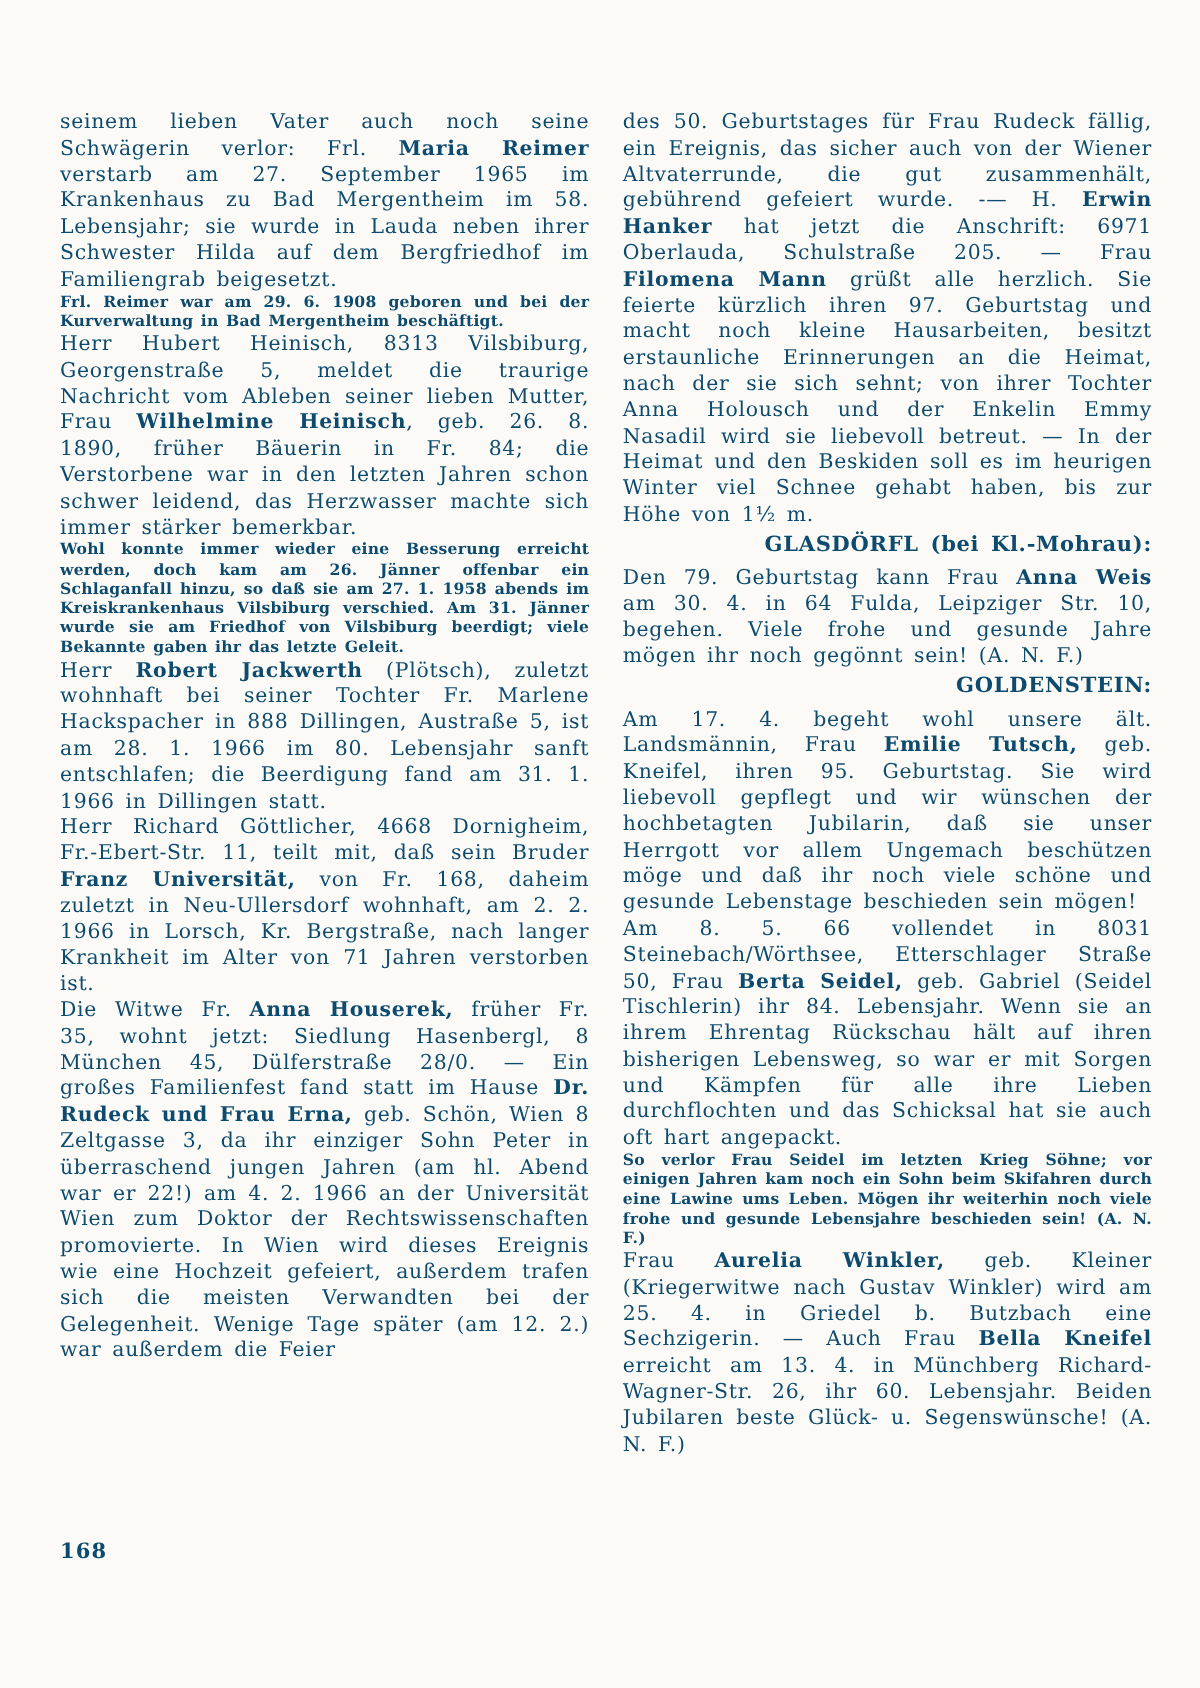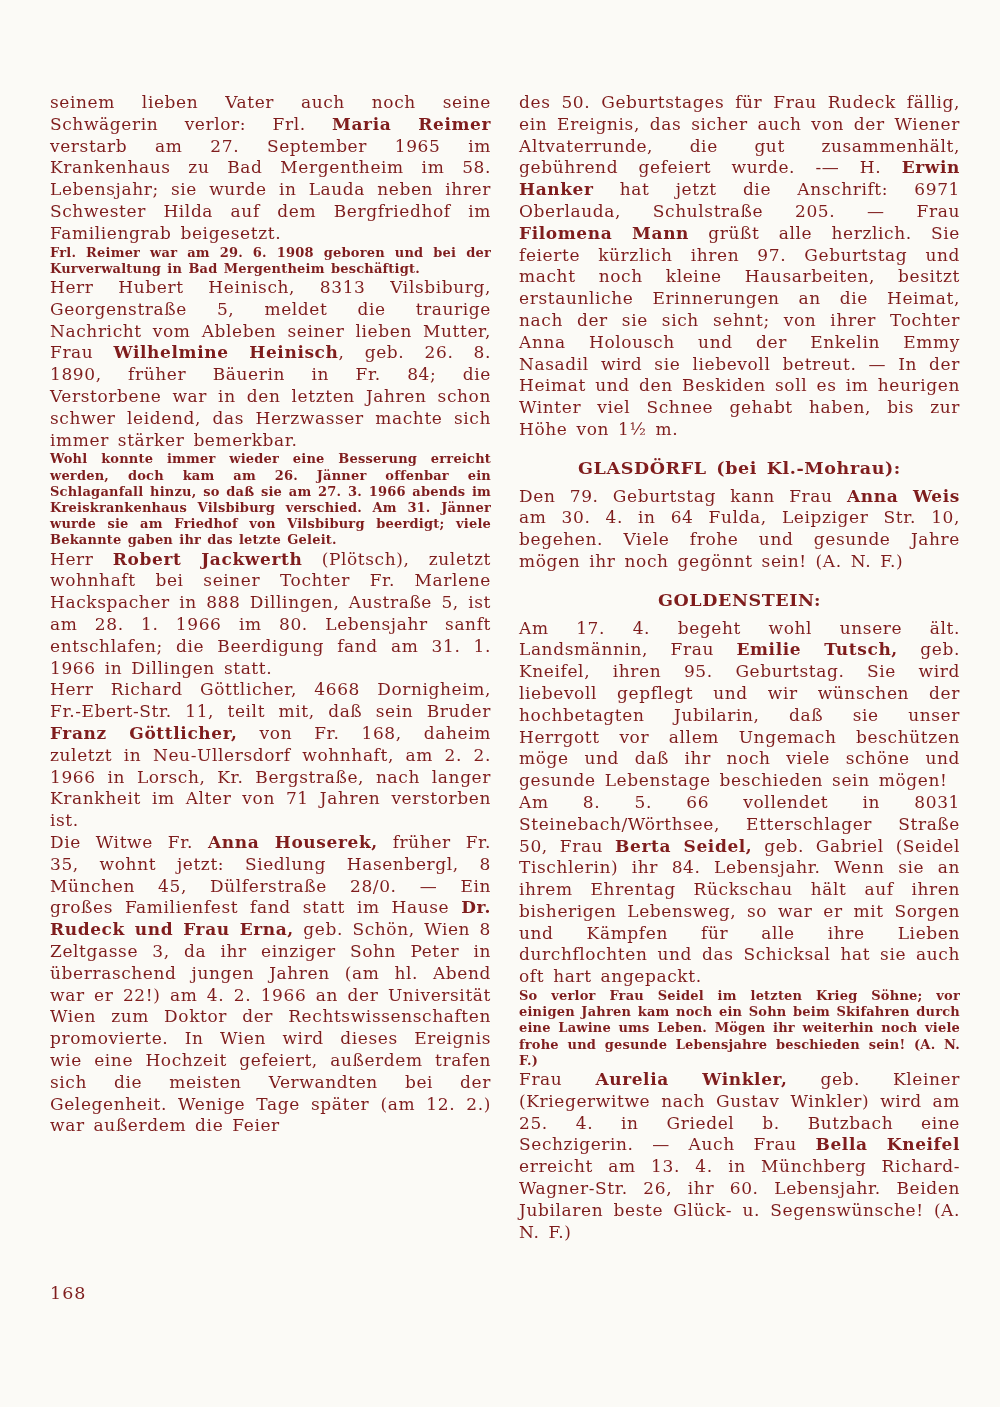--- a/index.html
+++ b/index.html
@@ -11,21 +11,21 @@
     height: 1407px;
     background: #f6f5f1;
     overflow: hidden;
     font-family: "DejaVu Serif", "Liberation Serif", serif;
   }
   .page {
     position: relative;
     width: 1000px;
     height: 1407px;
     background: #fbfaf6;
-    color: #7f1d1d;
+    color: #0c4a6e;
   }
   .columns {
     position: absolute;
     left: 50px;
     top: 92px;
     width: 910px;
     display: flex;
     gap: 28px;
   }
   .col {
@@ -48,50 +48,50 @@
     font-size: 13px;
     line-height: 16.2px;
     font-weight: bold;
     letter-spacing: 0.2px;
     word-spacing: 1.5px;
   }
   .block.heading {
     font-size: 17.5px;
     line-height: 21.8px;
     font-weight: bold;
-    text-align: center;
-    margin-top: 17px;
+    text-align: right;
+    margin-top: 3px;
     margin-bottom: 6px;
     letter-spacing: 0.6px;
     word-spacing: 3px;
   }
   .block b {
     font-weight: bold;
   }
   .page-number {
     position: absolute;
     left: 50px;
     top: 1283px;
     font-size: 17.5px;
-    font-weight: normal;
+    font-weight: bold;
     letter-spacing: 1px;
   }
 </style>
 </head>
 <body>
 
 <div class="page">
   <div class="columns">
     <div class="col" id="left-col">
         <p class="block body"><span>seinem lieben Vater auch noch seine Schwägerin verlor: Frl. </span><b>Maria Reimer</b><span> verstarb am 27. September 1965 im Krankenhaus zu Bad Mergentheim im 58. Lebensjahr; sie wurde in Lauda neben ihrer Schwester Hilda auf dem Bergfriedhof im Familiengrab beigesetzt.</span></p>
         <p class="block small"><span>Frl. Reimer war am 29. 6. 1908 geboren und bei der Kurverwaltung in Bad Mergentheim beschäftigt.</span></p>
         <p class="block body"><span>Herr Hubert Heinisch, 8313 Vilsbiburg, Georgenstraße 5, meldet die traurige Nachricht vom Ableben seiner lieben Mutter, Frau </span><b>Wilhelmine Heinisch</b><span>, geb. 26. 8. 1890, früher Bäuerin in Fr. 84; die Verstorbene war in den letzten Jahren schon schwer leidend, das Herzwasser machte sich immer stärker bemerkbar.</span></p>
-        <p class="block small"><span>Wohl konnte immer wieder eine Besserung erreicht werden, doch kam am 26. Jänner offenbar ein Schlaganfall hinzu, so daß sie am 27. 3. 1966 abends im Kreiskrankenhaus Vilsbiburg verschied. Am 31. Jänner wurde sie am Friedhof von Vilsbiburg beerdigt; viele Bekannte gaben ihr das letzte Geleit.</span></p>
+        <p class="block small"><span>Wohl konnte immer wieder eine Besserung erreicht werden, doch kam am 26. Jänner offenbar ein Schlaganfall hinzu, so daß sie am 27. 1. 1958 abends im Kreiskrankenhaus Vilsbiburg verschied. Am 31. Jänner wurde sie am Friedhof von Vilsbiburg beerdigt; viele Bekannte gaben ihr das letzte Geleit.</span></p>
         <p class="block body"><span>Herr </span><b>Robert Jackwerth</b><span> (Plötsch), zuletzt wohnhaft bei seiner Tochter Fr. Marlene Hackspacher in 888 Dillingen, Austraße 5, ist am 28. 1. 1966 im 80. Lebensjahr sanft entschlafen; die Beerdigung fand am 31. 1. 1966 in Dillingen statt.</span></p>
-        <p class="block body"><span>Herr Richard Göttlicher, 4668 Dornigheim, Fr.-Ebert-Str. 11, teilt mit, daß sein Bruder </span><b>Franz Göttlicher,</b><span> von Fr. 168, daheim zuletzt in Neu-Ullersdorf wohnhaft, am 2. 2. 1966 in Lorsch, Kr. Bergstraße, nach langer Krankheit im Alter von 71 Jahren verstorben ist.</span></p>
+        <p class="block body"><span>Herr Richard Göttlicher, 4668 Dornigheim, Fr.-Ebert-Str. 11, teilt mit, daß sein Bruder </span><b>Franz Universität,</b><span> von Fr. 168, daheim zuletzt in Neu-Ullersdorf wohnhaft, am 2. 2. 1966 in Lorsch, Kr. Bergstraße, nach langer Krankheit im Alter von 71 Jahren verstorben ist.</span></p>
         <p class="block body"><span>Die Witwe Fr. </span><b>Anna Houserek,</b><span> früher Fr. 35, wohnt jetzt: Siedlung Hasenbergl, 8 München 45, Dülferstraße 28/0. — Ein großes Familienfest fand statt im Hause </span><b>Dr. Rudeck und Frau Erna,</b><span> geb. Schön, Wien 8 Zeltgasse 3, da ihr einziger Sohn Peter in überraschend jungen Jahren (am hl. Abend war er 22!) am 4. 2. 1966 an der Universität Wien zum Doktor der Rechtswissenschaften promovierte. In Wien wird dieses Ereignis wie eine Hochzeit gefeiert, außerdem trafen sich die meisten Verwandten bei der Gelegenheit. Wenige Tage später (am 12. 2.) war außerdem die Feier</span></p>
       </div>
     <div class="col" id="right-col">
         <p class="block body"><span>des 50. Geburtstages für Frau Rudeck fällig, ein Ereignis, das sicher auch von der Wiener Altvaterrunde, die gut zusammenhält, gebührend gefeiert wurde. -— H. </span><b>Erwin Hanker</b><span> hat jetzt die Anschrift: 6971 Oberlauda, Schulstraße 205. — Frau </span><b>Filomena Mann</b><span> grüßt alle herzlich. Sie feierte kürzlich ihren 97. Geburtstag und macht noch kleine Hausarbeiten, besitzt erstaunliche Erinnerungen an die Heimat, nach der sie sich sehnt; von ihrer Tochter Anna Holousch und der Enkelin Emmy Nasadil wird sie liebevoll betreut. — In der Heimat und den Beskiden soll es im heurigen Winter viel Schnee gehabt haben, bis zur Höhe von 1½ m.</span></p>
         <p class="block heading"><b>GLASDÖRFL (bei Kl.-Mohrau):</b></p>
         <p class="block body"><span>Den 79. Geburtstag kann Frau </span><b>Anna Weis</b><span> am 30. 4. in 64 Fulda, Leipziger Str. 10, begehen. Viele frohe und gesunde Jahre mögen ihr noch gegönnt sein! (A. N. F.)</span></p>
         <p class="block heading"><b>GOLDENSTEIN:</b></p>
         <p class="block body"><span>Am 17. 4. begeht wohl unsere ält. Landsmännin, Frau </span><b>Emilie Tutsch,</b><span> geb. Kneifel, ihren 95. Geburtstag. Sie wird liebevoll gepflegt und wir wünschen der hochbetagten Jubilarin, daß sie unser Herrgott vor allem Ungemach beschützen möge und daß ihr noch viele schöne und gesunde Lebenstage beschieden sein mögen!</span></p>
         <p class="block body"><span>Am 8. 5. 66 vollendet in 8031 Steinebach/Wörthsee, Etterschlager Straße 50, Frau </span><b>Berta Seidel,</b><span> geb. Gabriel (Seidel Tischlerin) ihr 84. Lebensjahr. Wenn sie an ihrem Ehrentag Rückschau hält auf ihren bisherigen Lebensweg, so war er mit Sorgen und Kämpfen für alle ihre Lieben durchflochten und das Schicksal hat sie auch oft hart angepackt.</span></p>
         <p class="block small"><span>So verlor Frau Seidel im letzten Krieg Söhne; vor einigen Jahren kam noch ein Sohn beim Skifahren durch eine Lawine ums Leben. Mögen ihr weiterhin noch viele frohe und gesunde Lebensjahre beschieden sein! (A. N. F.)</span></p>

